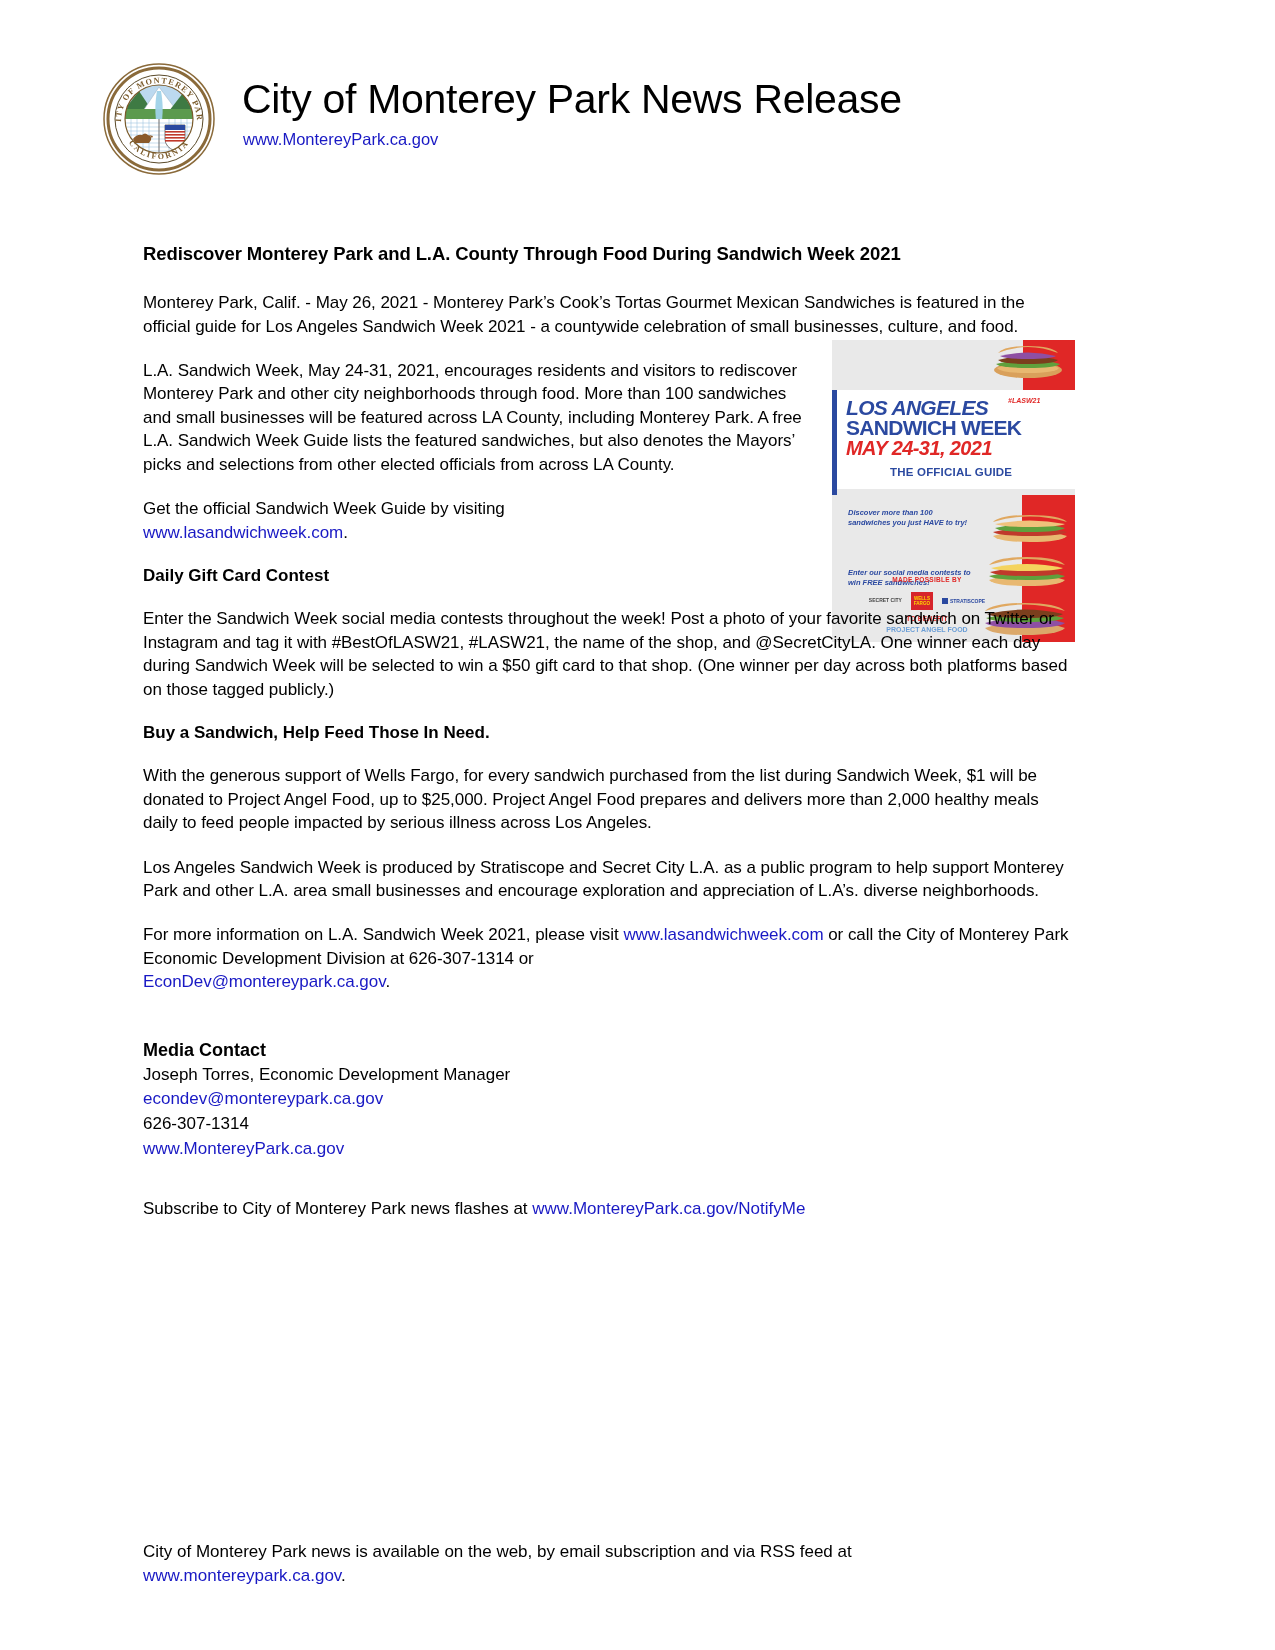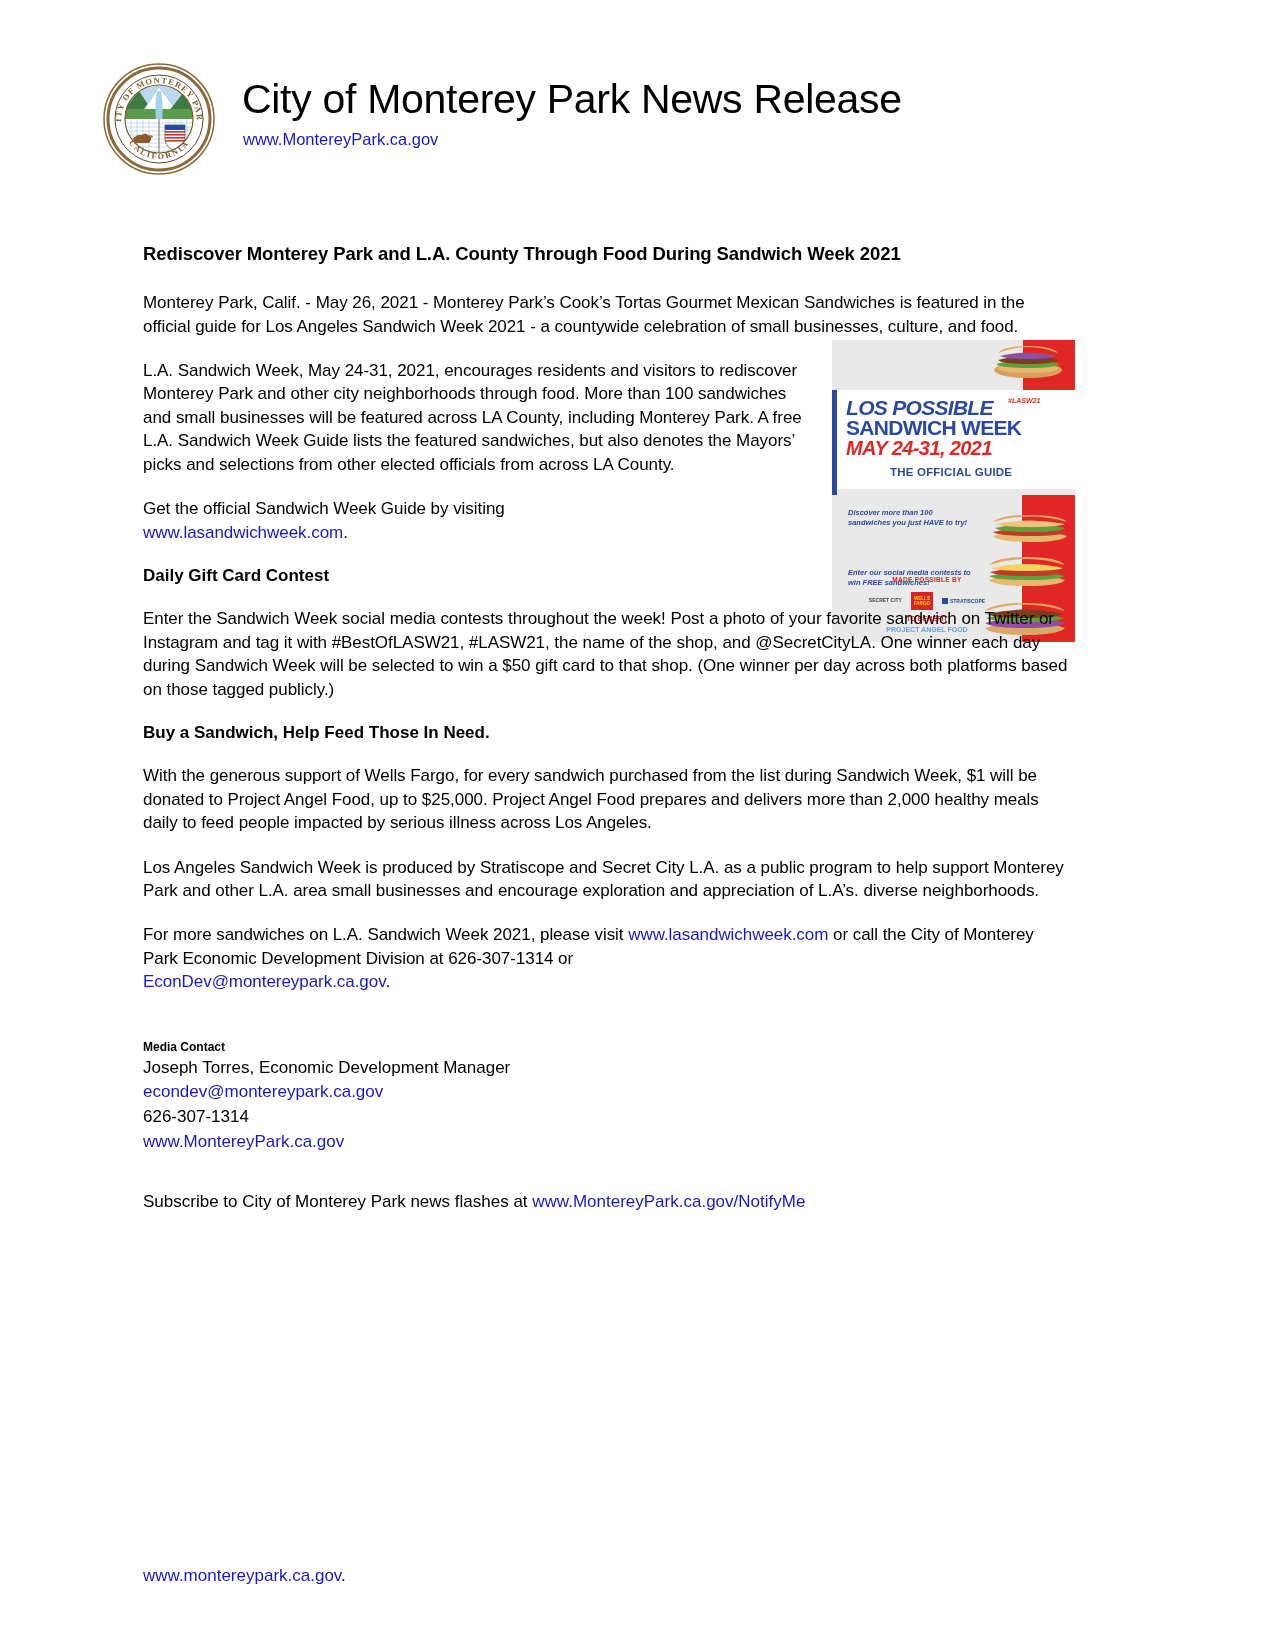--- a/index.html
+++ b/index.html
@@ -269,21 +269,21 @@
   .p-sand4 { right: 6px; top: 256px; width: 88px; height: 46px; }
 
   
   .contact-block { margin-top: 46px; }
   .contact-line {
     font-size: 17px;
     line-height: 1.45;
     margin: 0;
   }
   .contact-head {
-    font-size: 12px;
+    font-size: 18px;
     font-weight: bold;
     margin: 12px 0 2px 0;
   }
   .subscribe {
     margin-top: 36px;
     font-size: 17px;
     line-height: 1.4;
   }
 
   
@@ -376,21 +376,21 @@
     <path d="M8 28 q31 -14 62 0 q-4 5 -31 5 q-27 0 -31 -5z" fill="#e8b871"></path>
     <path d="M7 24 q32 -9 64 0 q-5 4 -32 4 q-27 0 -32 -4z" fill="#5fa03c"></path>
     <path d="M9 20 q30 -8 60 0 q-5 4 -30 4 q-25 0 -30 -4z" fill="#7b3f1d"></path>
     <path d="M11 16 q28 -7 56 0 q-5 3 -28 3 q-23 0 -28 -3z" fill="#8e4fa3"></path>
     <path d="M9 13 q30 -12 60 0 q-6 -7 -30 -7 q-24 0 -30 7z" fill="#e0a860"></path>
   </svg>
 
   <div class="poster-white"></div>
   <div class="poster-bluebar"></div>
 
-  <div class="p-la">LOS POSSIBLE</div>
+  <div class="p-la">LOS ANGELES</div>
   <div class="p-hash">#LASW21</div>
   <div class="p-sw">SANDWICH WEEK</div>
   <div class="p-date">MAY 24-31, 2021</div>
   <div class="p-guide">THE OFFICIAL GUIDE</div>
 
   <div class="poster-lower"></div>
   <div class="poster-redpanel"></div>
 
   <div class="p-disc">Discover more than 100 sandwiches you just HAVE to try!</div>
   <div class="p-enter">Enter our social media contests to win FREE sandwiches!</div>
@@ -451,33 +451,33 @@
 
   <p class="body">Enter the Sandwich Week social media contests throughout the week!  Post a photo of your favorite sandwich on Twitter or Instagram and tag it with #BestOfLASW21, #LASW21, the name of the shop, and @SecretCityLA.  One winner each day during Sandwich Week will be selected to win a $50 gift card to that shop.  (One winner per day across both platforms based on those tagged publicly.)</p>
 
   <h2 class="subhead">Buy a Sandwich, Help Feed Those In Need.</h2>
 
   <p class="body">With the generous support of Wells Fargo, for every sandwich purchased from the list during Sandwich Week, $1 will be donated to Project Angel Food, up to $25,000.  Project Angel Food prepares and delivers more than 2,000 healthy meals daily to feed people impacted by serious illness across Los Angeles.</p>
 
   <p class="body">Los Angeles Sandwich Week is produced by Stratiscope and Secret City L.A. as a public program to help support Monterey Park and other L.A. area small businesses and encourage exploration and appreciation of L.A’s. diverse neighborhoods.</p>
 
   <p class="body">
-    <span>For more sandwiches on L.A. Sandwich Week 2021, please visit </span><span class="lnk">www.lasandwichweek.com</span><span> or call the City of Monterey Park Economic Development Division at 626-307-1314 or</span><br>
+    <span>For more information on L.A. Sandwich Week 2021, please visit </span><span class="lnk">www.lasandwichweek.com</span><span> or call the City of Monterey Park Economic Development Division at 626-307-1314 or</span><br>
     <span class="lnk">EconDev@montereypark.ca.gov</span><span>.</span>
   </p>
 
   <div class="contact-block">
     <p class="contact-head">Media Contact</p>
     <p class="contact-line">Joseph Torres, Economic Development Manager</p>
     <p class="contact-line lnk">econdev@montereypark.ca.gov</p>
     <p class="contact-line">626-307-1314</p>
     <p class="contact-line lnk">www.MontereyPark.ca.gov</p>
   </div>
 
   <div class="subscribe">
     <span>Subscribe to City of Monterey Park news flashes at </span><span class="lnk">www.MontereyPark.ca.gov/NotifyMe</span>
   </div>
 </div>
 
 <div class="footer">
-  <br>
+  <span>City of Monterey Park news is available on the web, by email subscription and via RSS feed at </span><br>
   <span class="lnk">www.montereypark.ca.gov</span><span>.</span>
 </div>
 
 </body></html>

